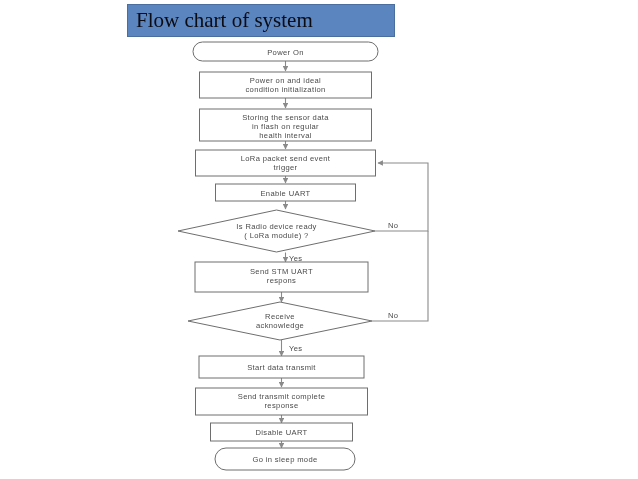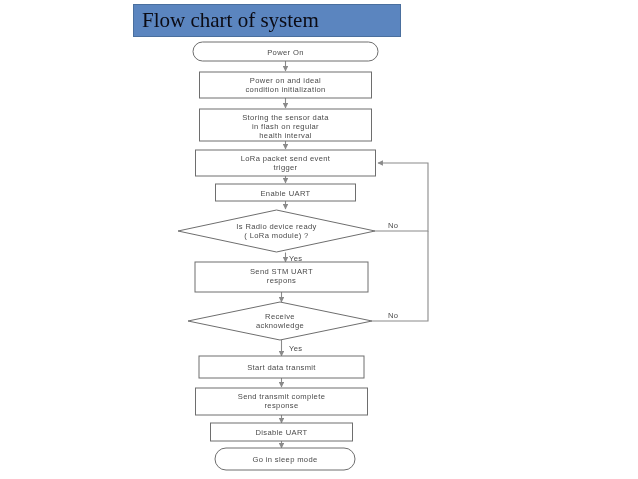--- a/index.html
+++ b/index.html
@@ -10,21 +10,21 @@
   #page {
     position: relative;
     width: 638px;
     height: 479px;
     background: #ffffff;
     overflow: hidden;
     font-family: "Liberation Sans", sans-serif;
   }
   #title-bar {
     position: absolute;
-    left: 133px;
+    left: 127px;
     top: 4px;
     width: 268px;
     height: 33px;
     background: #5b85bf;
     border: 1px solid #4a6f9e;
     box-sizing: border-box;
     display: flex;
     align-items: center;
     padding-left: 8px;
   }

